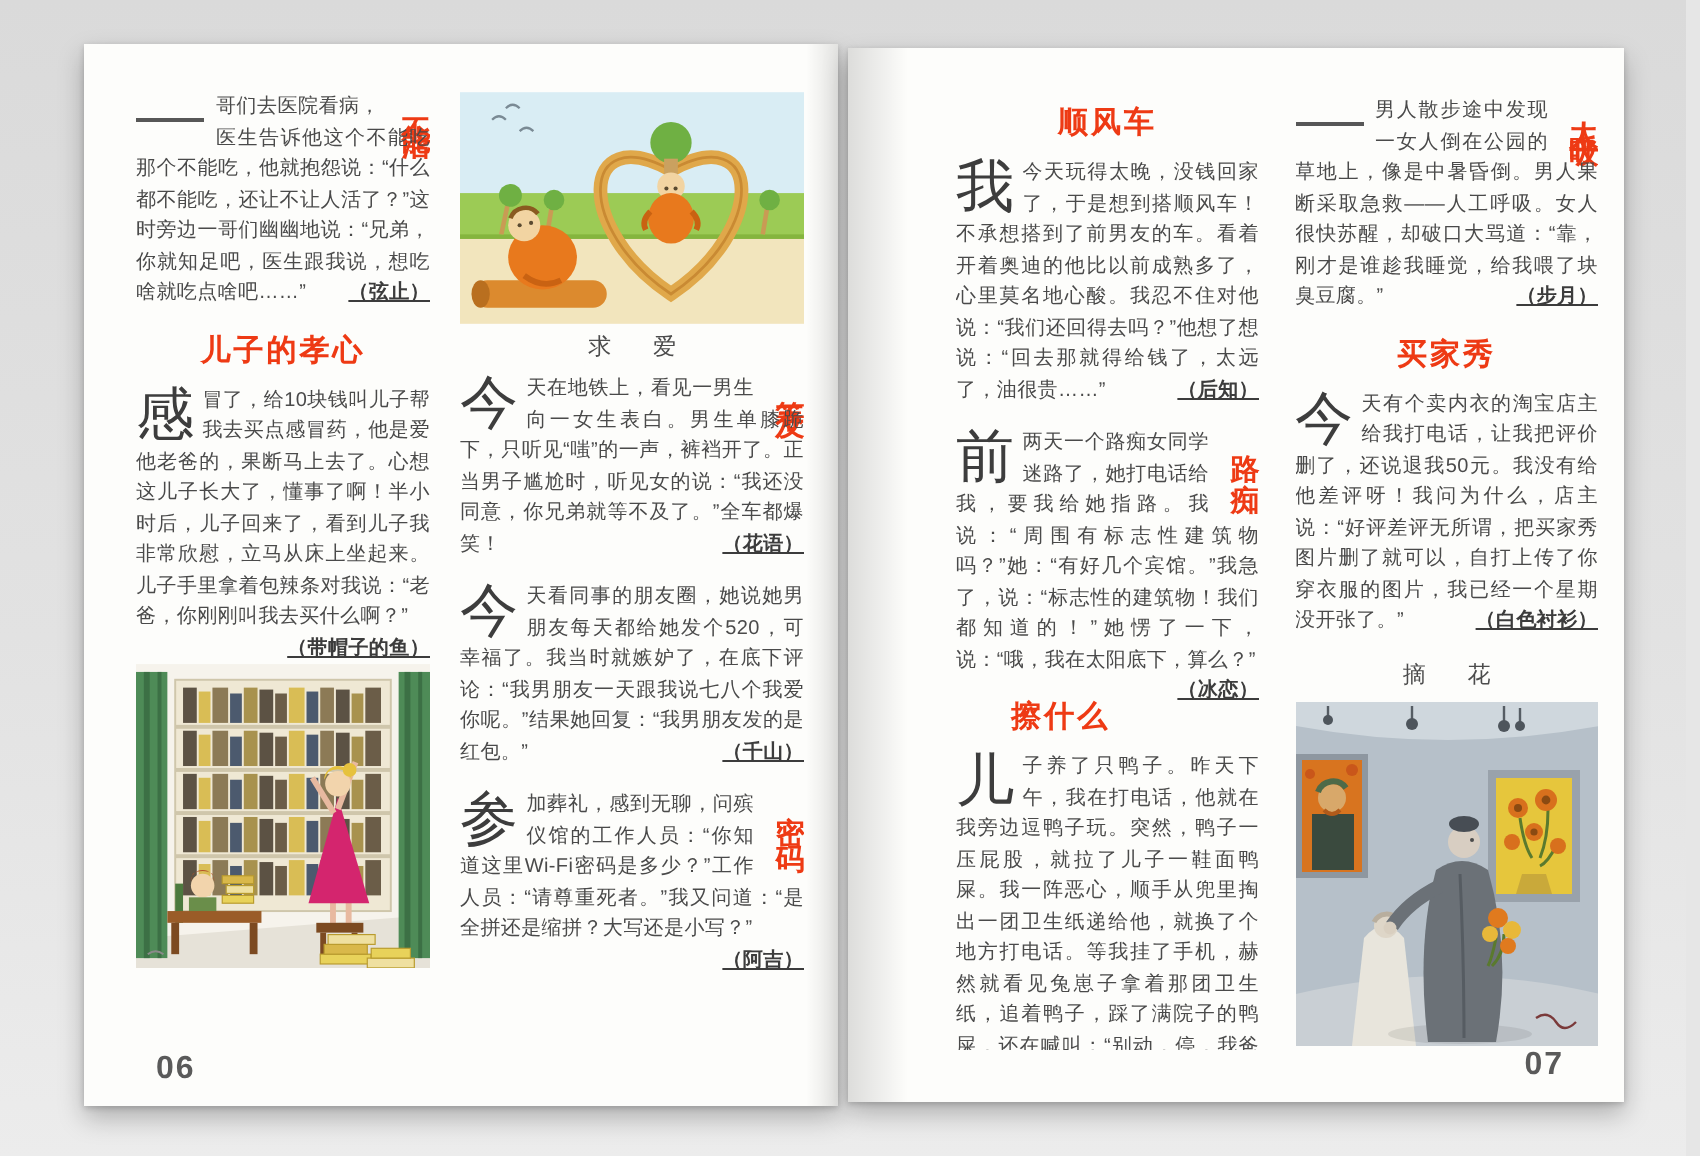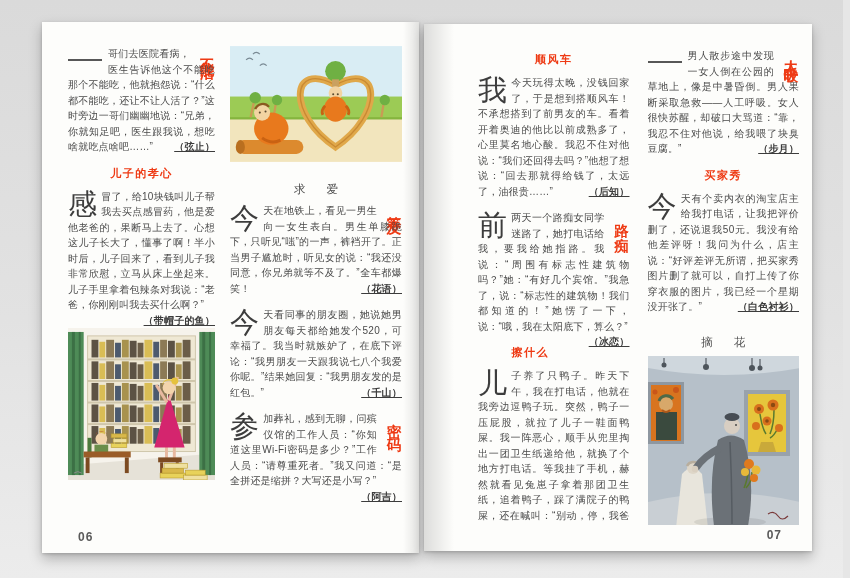--- a/index.html
+++ b/index.html
@@ -26,26 +26,26 @@
       color:#4a4a4a;letter-spacing:.2px;}
   .att{font-weight:bold;color:#3c3c3c;float:right;padding-left:6px;text-decoration:underline;}
   .dcap{float:left;font-size:29px;line-height:29px;padding:1px 4px 0 0;color:#3d3d3d;}
   .dashcap{float:left;width:34px;height:30px;margin-right:6px;}
   .dashcap::before{content:"";display:block;margin-top:13px;border-top:2px solid #575757;}
   .vt{float:right;writing-mode:vertical-rl;text-orientation:upright;
       color:var(--accent);font-weight:bold;font-size:14.5px;line-height:17px;
       letter-spacing:3px;margin:1px 0 5px 8px;}
   .vt.sp{letter-spacing:15px;}
   .stitle{margin:4px 0 8px;text-align:center;color:var(--accent);
-      font-size:11px;font-weight:bold;letter-spacing:1.5px;}
-  .ilabel{margin:20px 0 6px;text-align:center;color:#4c4c4c;font-size:11.5px;
+      font-size:15px;font-weight:bold;letter-spacing:1.5px;}
+  .ilabel{margin:4px 0 6px;text-align:center;color:#4c4c4c;font-size:11.5px;
       letter-spacing:9px;text-indent:9px;
       font-family:"Liberation Serif","DejaVu Serif",serif;}
   .illus{display:block;margin:0 auto;}
-  .pnum{position:absolute;bottom:9px;font-size:12px;font-weight:bold;
+  .pnum{position:absolute;bottom:9px;font-size:16px;font-weight:bold;
       color:#5a5a5a;letter-spacing:1px;}
   .page-left .pnum{left:36px;}
   .page-right .pnum{right:30px;}
 </style>
 </head>
 <body>
 
 <div class="stage">
 
   <div class="page page-left">
@@ -191,21 +191,21 @@
         </p>
 
         <h3 class="stitle">擦什么</h3>
         <p class="jk">
           <span class="dcap">儿</span><span>子养了只鸭子。昨天下午，我在打电话，他就在我旁边逗鸭子玩。突然，鸭子一压屁股，就拉了儿子一鞋面鸭屎。我一阵恶心，顺手从兜里掏出一团卫生纸递给他，就换了个地方打电话。等我挂了手机，赫然就看见兔崽子拿着那团卫生纸，追着鸭子，踩了满院子的鸭屎，还在喊叫：“别动，停，我爸让我给你擦屁股呢！”</span>
         </p>
       </div>
 
       <div class="col">
         <p class="jk">
-          <span class="vt">人工呼吸</span><span class="dashcap"></span><span>男人散步途中发现一女人倒在公园的草地上，像是中暑昏倒。男人果断采取急救——人工呼吸。女人很快苏醒，却破口大骂道：“靠，我忍不住对他说，给我喂了块臭豆腐。”</span><span class="att">（步月）</span>
+          <span class="vt">人工呼吸</span><span class="dashcap"></span><span>男人散步途中发现一女人倒在公园的草地上，像是中暑昏倒。男人果断采取急救——人工呼吸。女人很快苏醒，却破口大骂道：“靠，刚才是谁趁我睡觉，给我喂了块臭豆腐。”</span><span class="att">（步月）</span>
         </p>
 
         <h3 class="stitle">买家秀</h3>
         <p class="jk">
           <span class="dcap">今</span><span>天有个卖内衣的淘宝店主给我打电话，让我把评价删了，还说退我50元。我没有给他差评呀！我问为什么，店主说：“好评差评无所谓，把买家秀图片删了就可以，自打上传了你穿衣服的图片，我已经一个星期没开张了。”</span><span class="att">（白色衬衫）</span>
         </p>
 
         <div class="ilabel">摘 花</div>
         <svg class="illus" width="152" height="172" viewBox="0 0 152 172">
           <rect width="152" height="172" fill="#b6c0c9"></rect>

